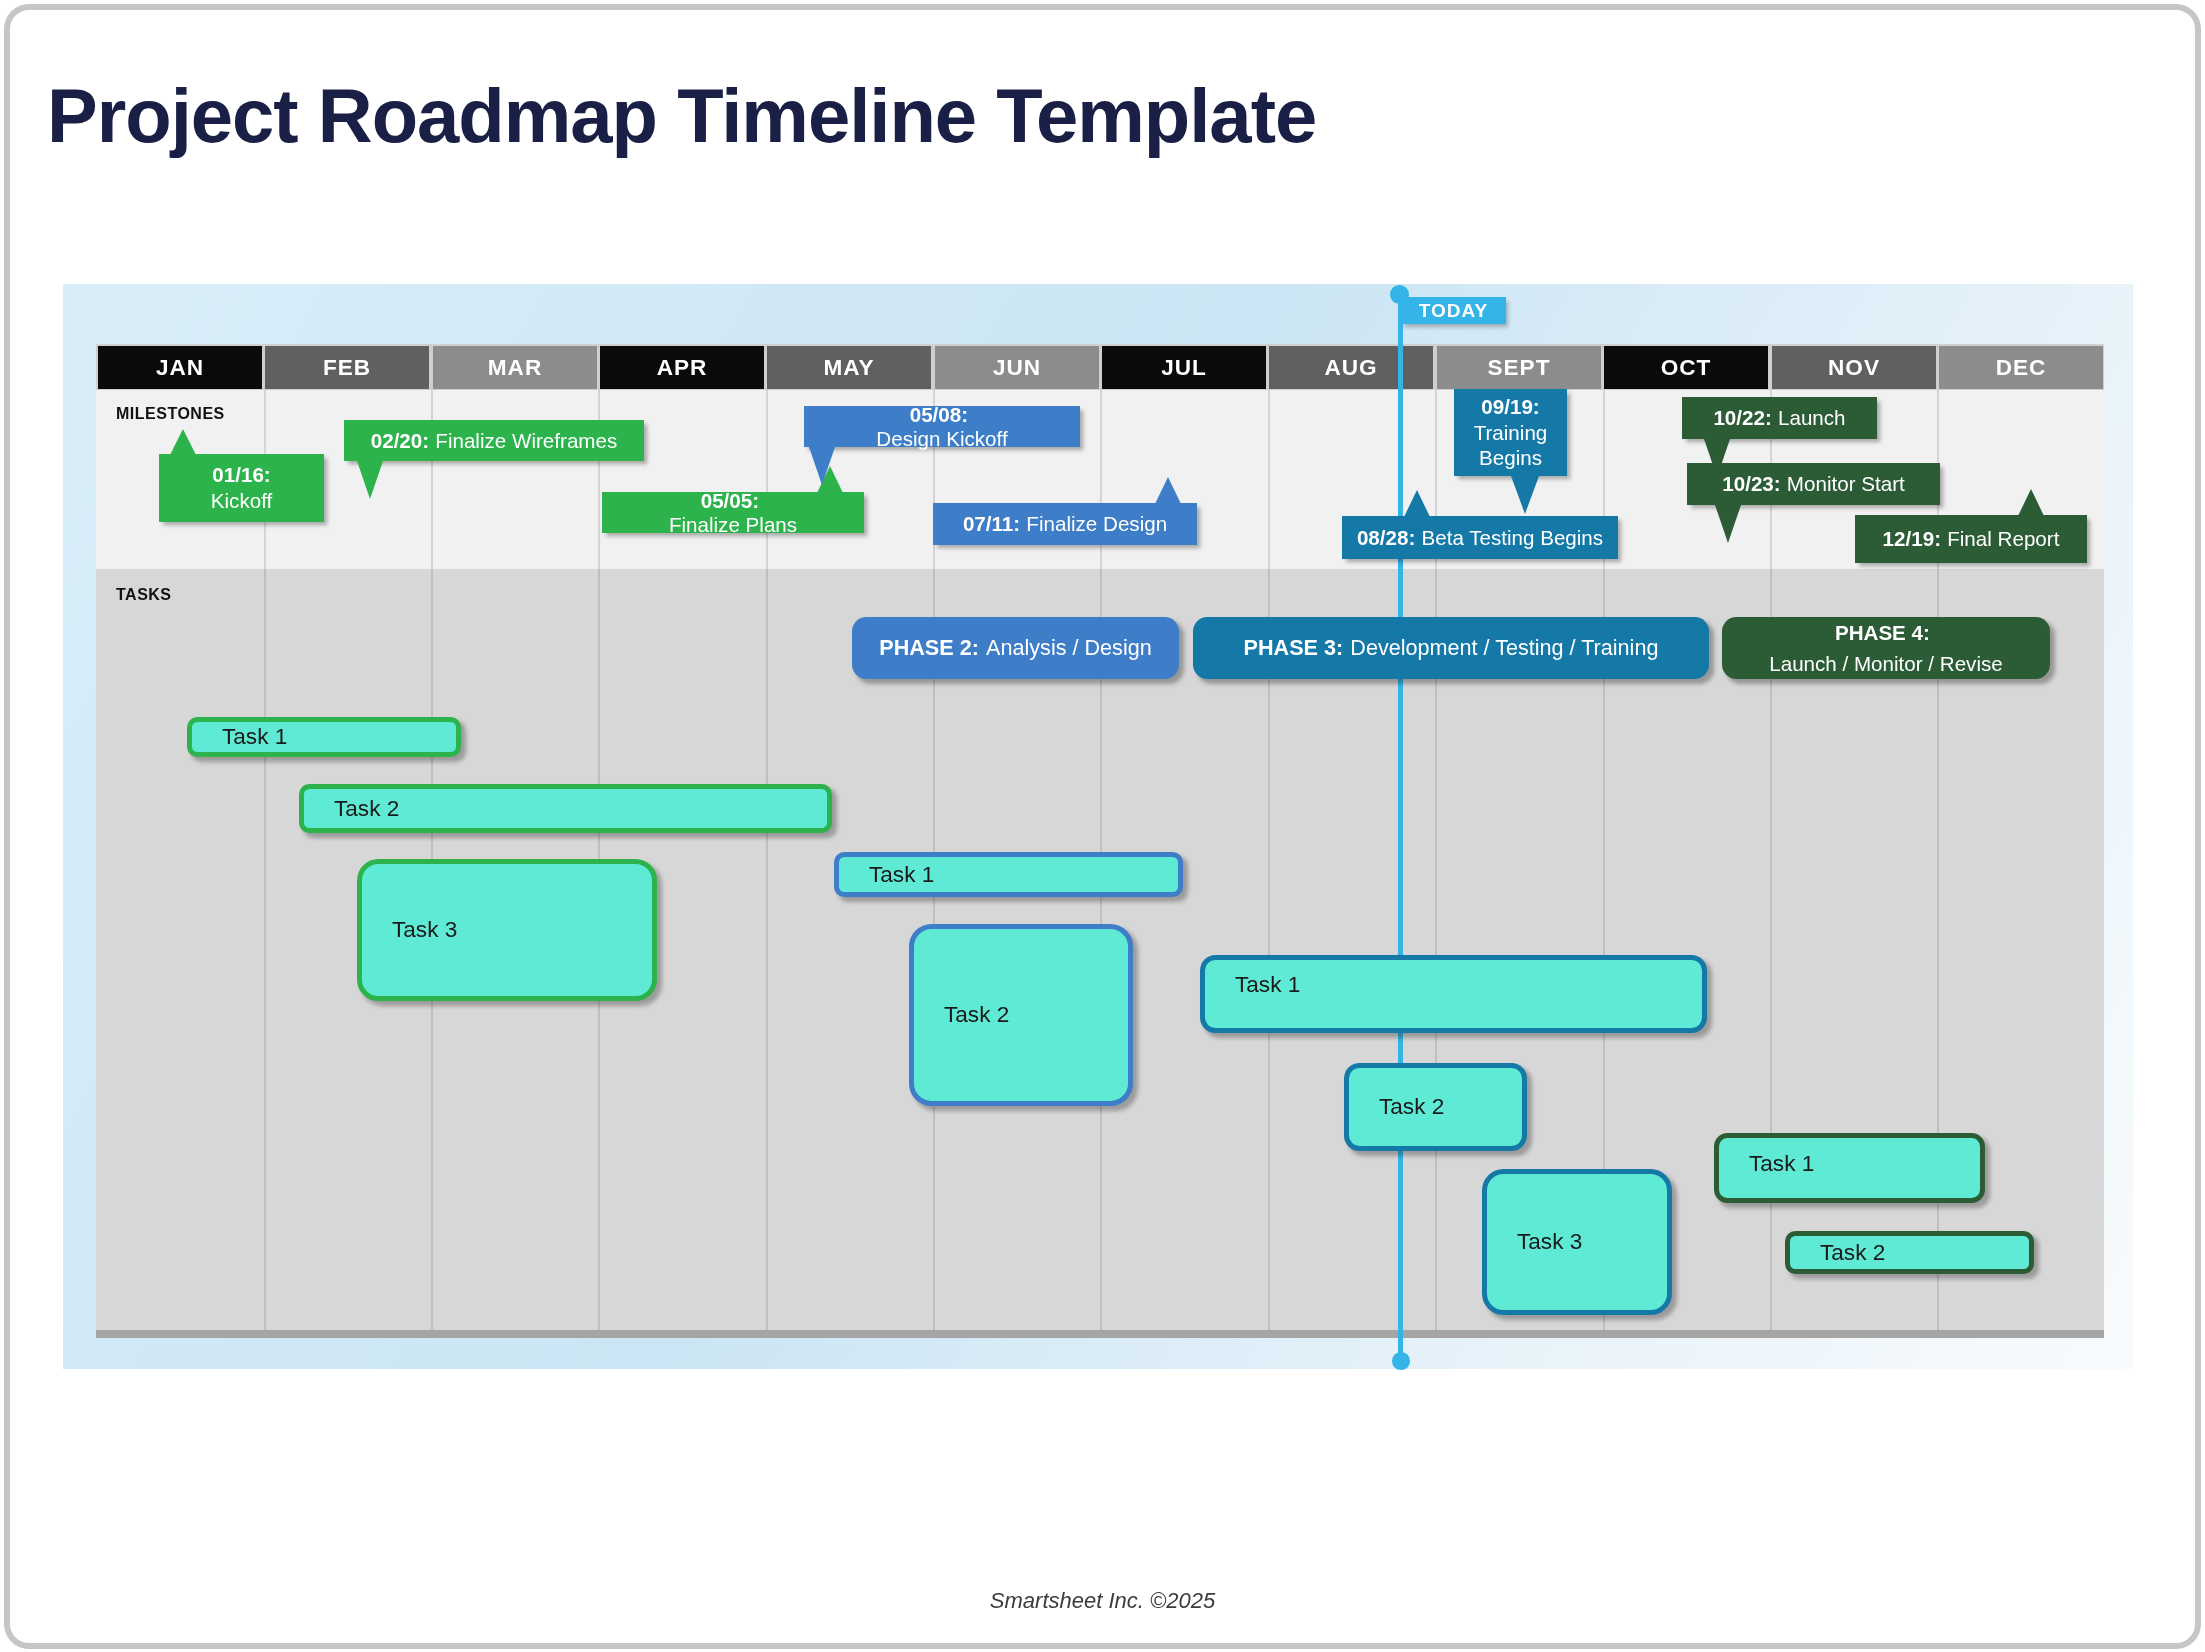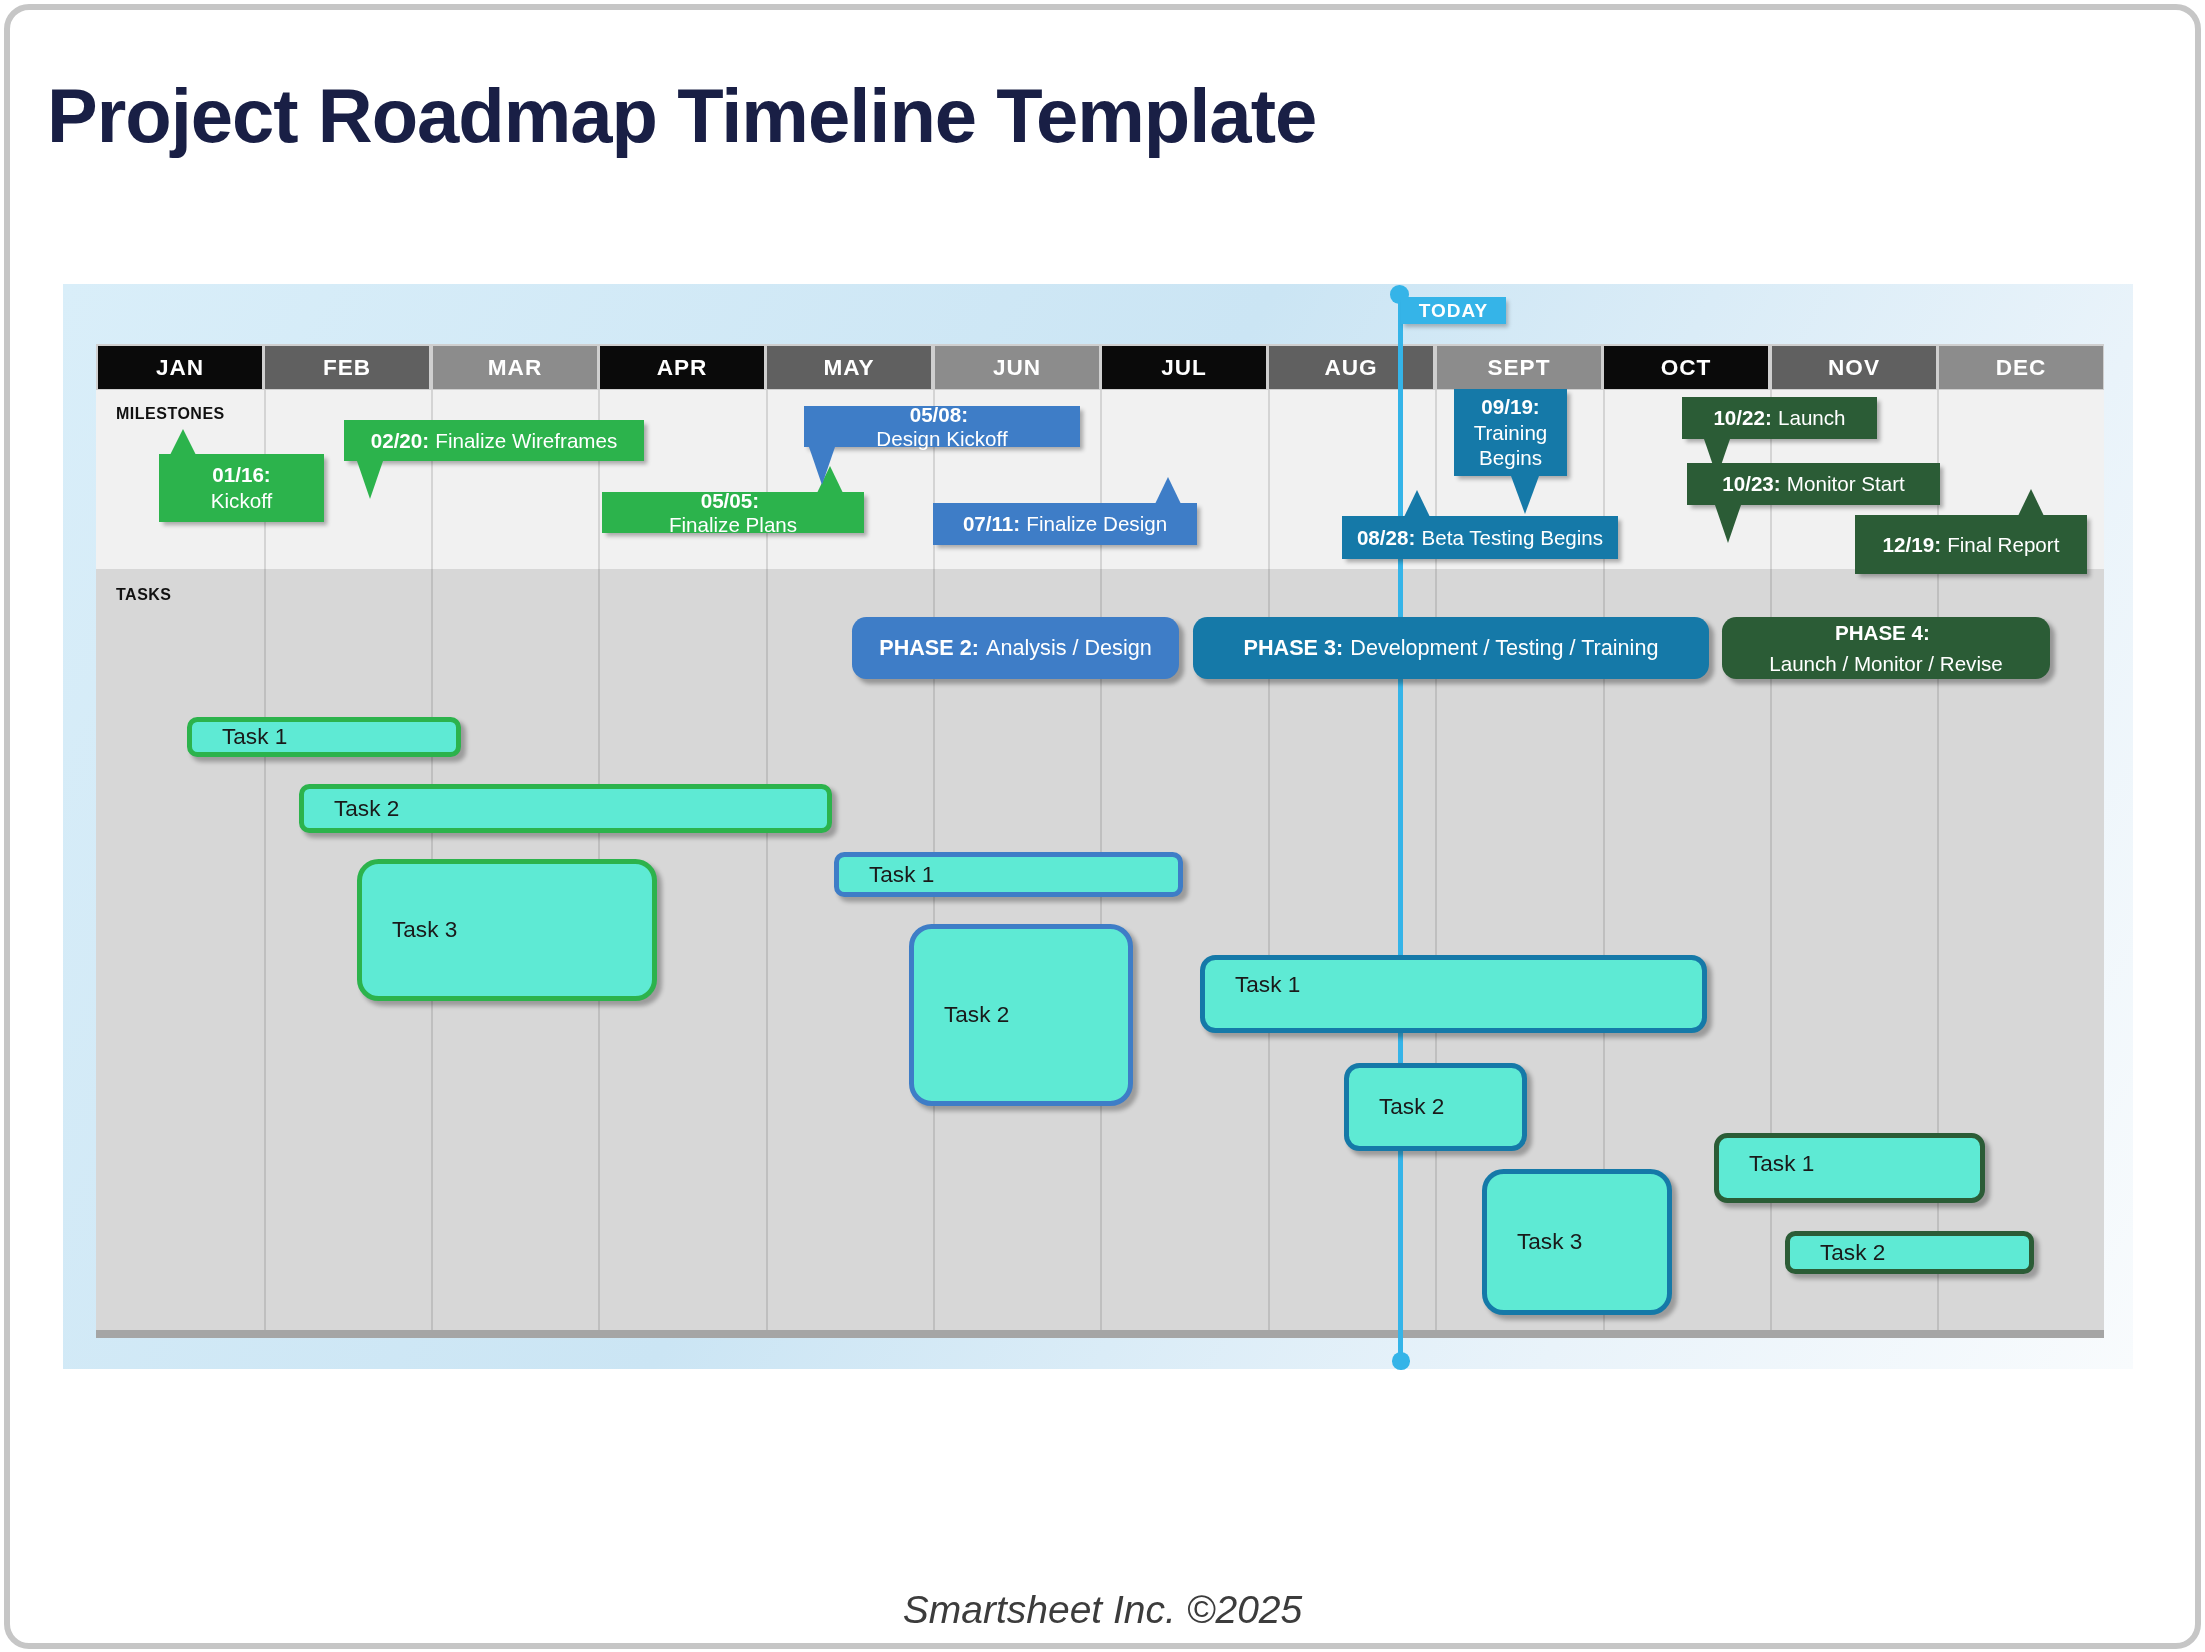--- a/index.html
+++ b/index.html
@@ -52,21 +52,21 @@
   #m4{left:933px;top:503px;width:264px;height:42px;}
   #m4 .tri{left:222px;top:-26px;}
   #m5{left:1342px;top:516px;width:276px;height:43px;}
   #m5 .tri{left:62px;top:-26px;}
   #m6{left:1454px;top:389px;width:113px;height:87px;}
   #m6 .tri{left:57px;top:87px;border-left-width:14.4px;border-right-width:14.4px;}
   #m7{left:1682px;top:397px;width:195px;height:42px;}
   #m7 .tri{left:21.6px;top:42px;}
   #m8{left:1687px;top:463px;width:253px;height:42px;}
   #m8 .tri{left:28px;top:42px;}
-  #m9{left:1855px;top:515px;width:232px;height:59px;}
+  #m9{left:1855px;top:515px;width:232px;height:48px;}
   #m9 .tri{left:163px;top:-26px;}
   
   .phase{position:absolute;top:617px;height:62px;z-index:10;border-radius:14.4px;
           display:flex;align-items:center;justify-content:center;color:#fff;font-size:21.6px;
           box-shadow:4.1px 4.6px 4.6px rgba(0,0,0,0.30);line-height:1.15;padding:0 12.3px;box-sizing:border-box;
           text-align:center;flex-wrap:wrap;}
   .pname{font-weight:700;margin-right:7.2px;white-space:nowrap;}
   #p0{left:185px;width:652px;}
   #p1{left:852px;width:327px;}
   #p2{left:1193px;width:516px;}
@@ -81,21 +81,21 @@
   #t20{left:834px;top:852px;width:349px;height:45px;}
   #t21{left:909px;top:924px;width:224px;height:182px;border-radius:22.6px;}
   #t30{left:1200px;top:955px;width:507px;height:78px;border-radius:15.4px;border-width:5.7px;
        align-items:flex-start;padding-top:12.3px;}
   #t31{left:1344px;top:1063px;width:183px;height:88px;border-radius:15.4px;border-width:5.7px;}
   #t32{left:1482px;top:1169px;width:190px;height:146px;border-radius:21.6px;border-width:5.7px;}
   #t40{left:1714px;top:1133px;width:271px;height:70px;border-radius:13.4px;align-items:flex-start;
        padding-top:13.4px;}
   #t41{left:1785px;top:1231px;width:249px;height:43px;}
   
-  #page-footer{position:absolute;left:0;width:100%;top:1588px;text-align:center;font-size:39px;
+  #page-footer{position:absolute;left:0;width:100%;top:1588px;text-align:center;font-size:22px;
           font-style:italic;color:#3c3c3c;}
 </style>
 </head>
 <body>
 
 <div id="canvas">
 
   <h1 id="page-title">Project Roadmap Timeline Template</h1>
 
   <div id="panel"></div>

